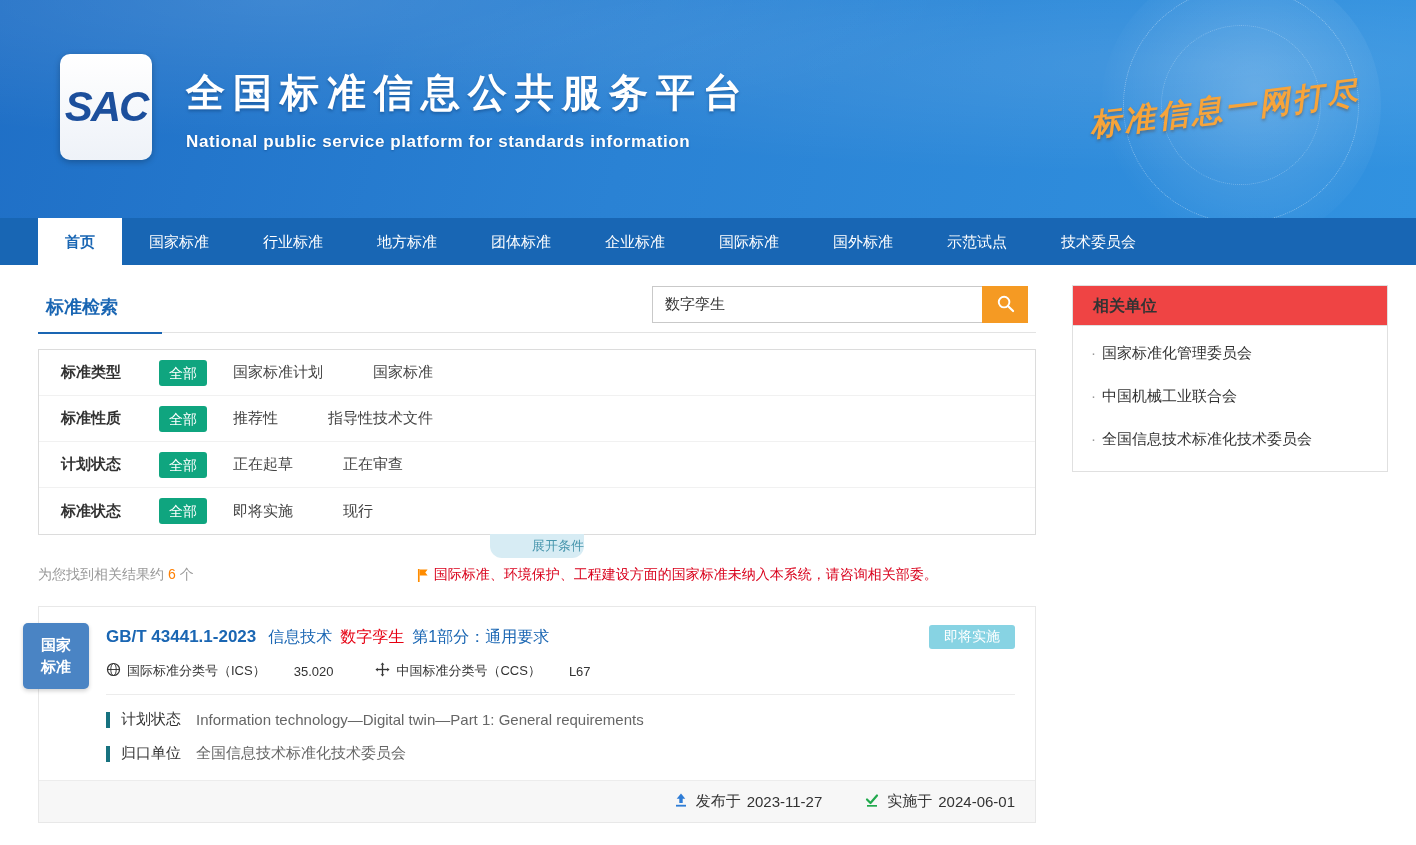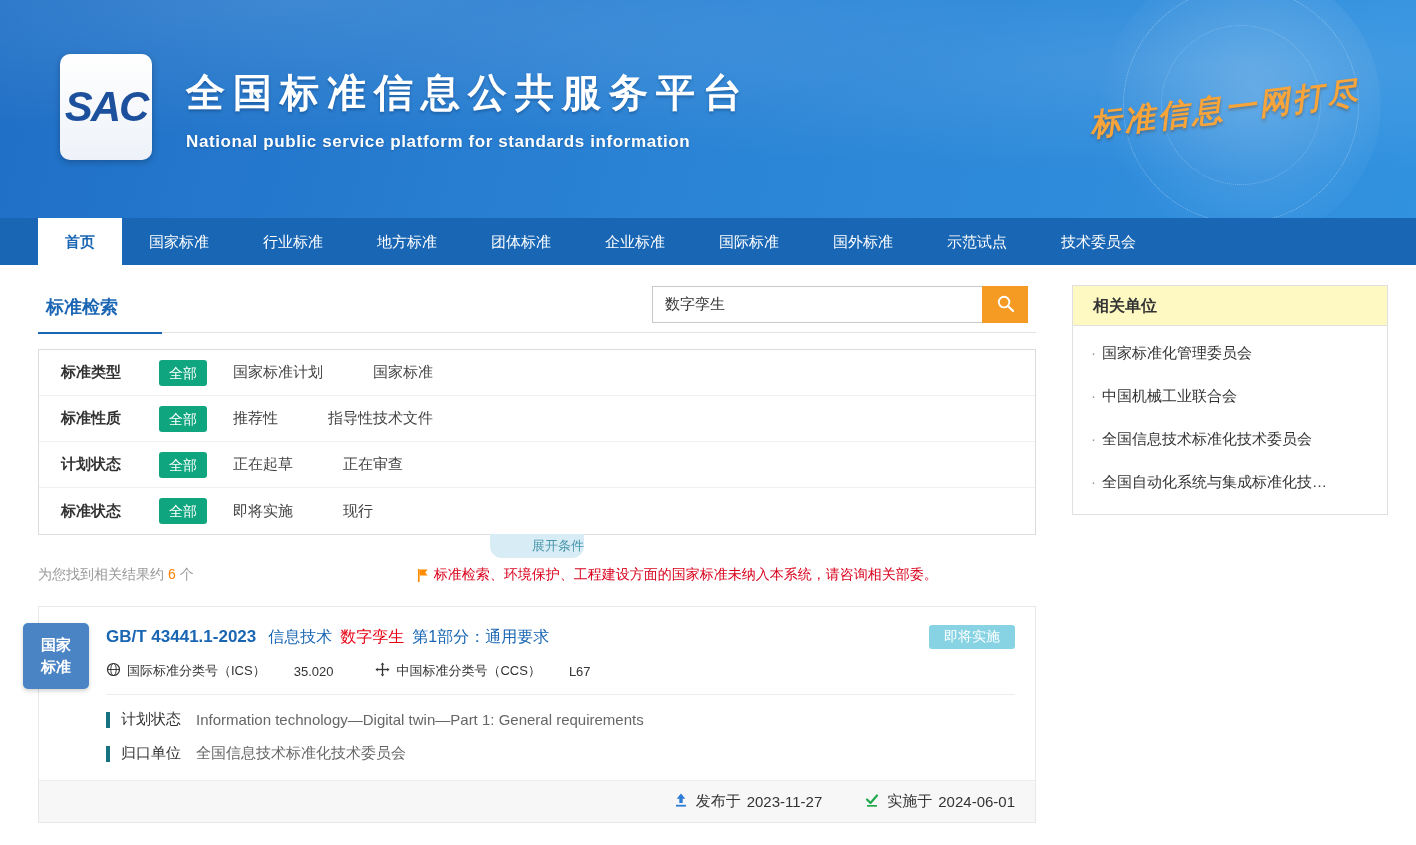--- a/index.html
+++ b/index.html
@@ -110,21 +110,21 @@
   .card-footer { margin-top:17px; height:42px; background:#f7f7f7; border-top:1px solid #ececec;
     display:flex; align-items:center; justify-content:flex-end; padding-right:20px;
     font-size:15px; color:#333; }
   .date-group { display:flex; align-items:center; }
   .date-group + .date-group { margin-left:42px; }
   .date-group svg { margin-right:7px; }
   .date-group .lbl { margin-right:6px; }
 
   
   .sidebar { width:316px; flex:0 0 316px; border:1px solid #e0e0e0; }
-  .sidebar-header { height:40px; line-height:40px; background:#fef9c3;
+  .sidebar-header { height:40px; line-height:40px; background:#ef4444;
     border-bottom:1px solid #e0e0e0; font-size:16px; font-weight:bold; color:#333;
     padding-left:20px; }
   .sidebar-list { list-style:none; padding:6px 16px 10px 18px; }
   .sidebar-list li { font-size:15px; color:#333; padding:12px 0; cursor:pointer;
     white-space:nowrap; overflow:hidden; text-overflow:ellipsis; }
   .sidebar-list li .dot { color:#999; margin-right:6px; }
 </style>
 </head>
 <body>
 
@@ -210,21 +210,21 @@
       <div class="results-summary">
         <span>为您找到相关结果约</span><span class="count">6</span><span>个</span>
       </div>
       <div class="notice">
         <span class="flag">
           <svg width="13" height="15" viewBox="0 0 14 16">
             <line x1="3" y1="1" x2="3" y2="15" stroke="#ff8c00" stroke-width="1.8"></line>
             <path d="M4 1.5 H12.5 L10 4.8 L12.5 8 H4 Z" fill="#ff8c00"></path>
           </svg>
         </span>
-        <span>标准检索、环境保护、工程建设方面的国家标准未纳入本系统，请咨询相关部委。</span>
+        <span>国际标准、环境保护、工程建设方面的国家标准未纳入本系统，请咨询相关部委。</span>
       </div>
     </div>
 
     <div class="result-card">
       <div class="type-badge">
         <span>国家</span>
         <span>标准</span>
       </div>
 
       <div class="card-body">
@@ -306,17 +306,16 @@
     </div>
 
   </div>
 
   <aside class="sidebar">
     <div class="sidebar-header">相关单位</div>
     <ul class="sidebar-list">
       <li><span class="dot">·</span><span>国家标准化管理委员会</span></li>
       <li><span class="dot">·</span><span>中国机械工业联合会</span></li>
       <li><span class="dot">·</span><span>全国信息技术标准化技术委员会</span></li>
-      <li><span class="dot">·</span><span>全国自动化系统与集成标准化技…</span></li>
     </ul>
   </aside>
 
 </div>
 
 </body></html>

